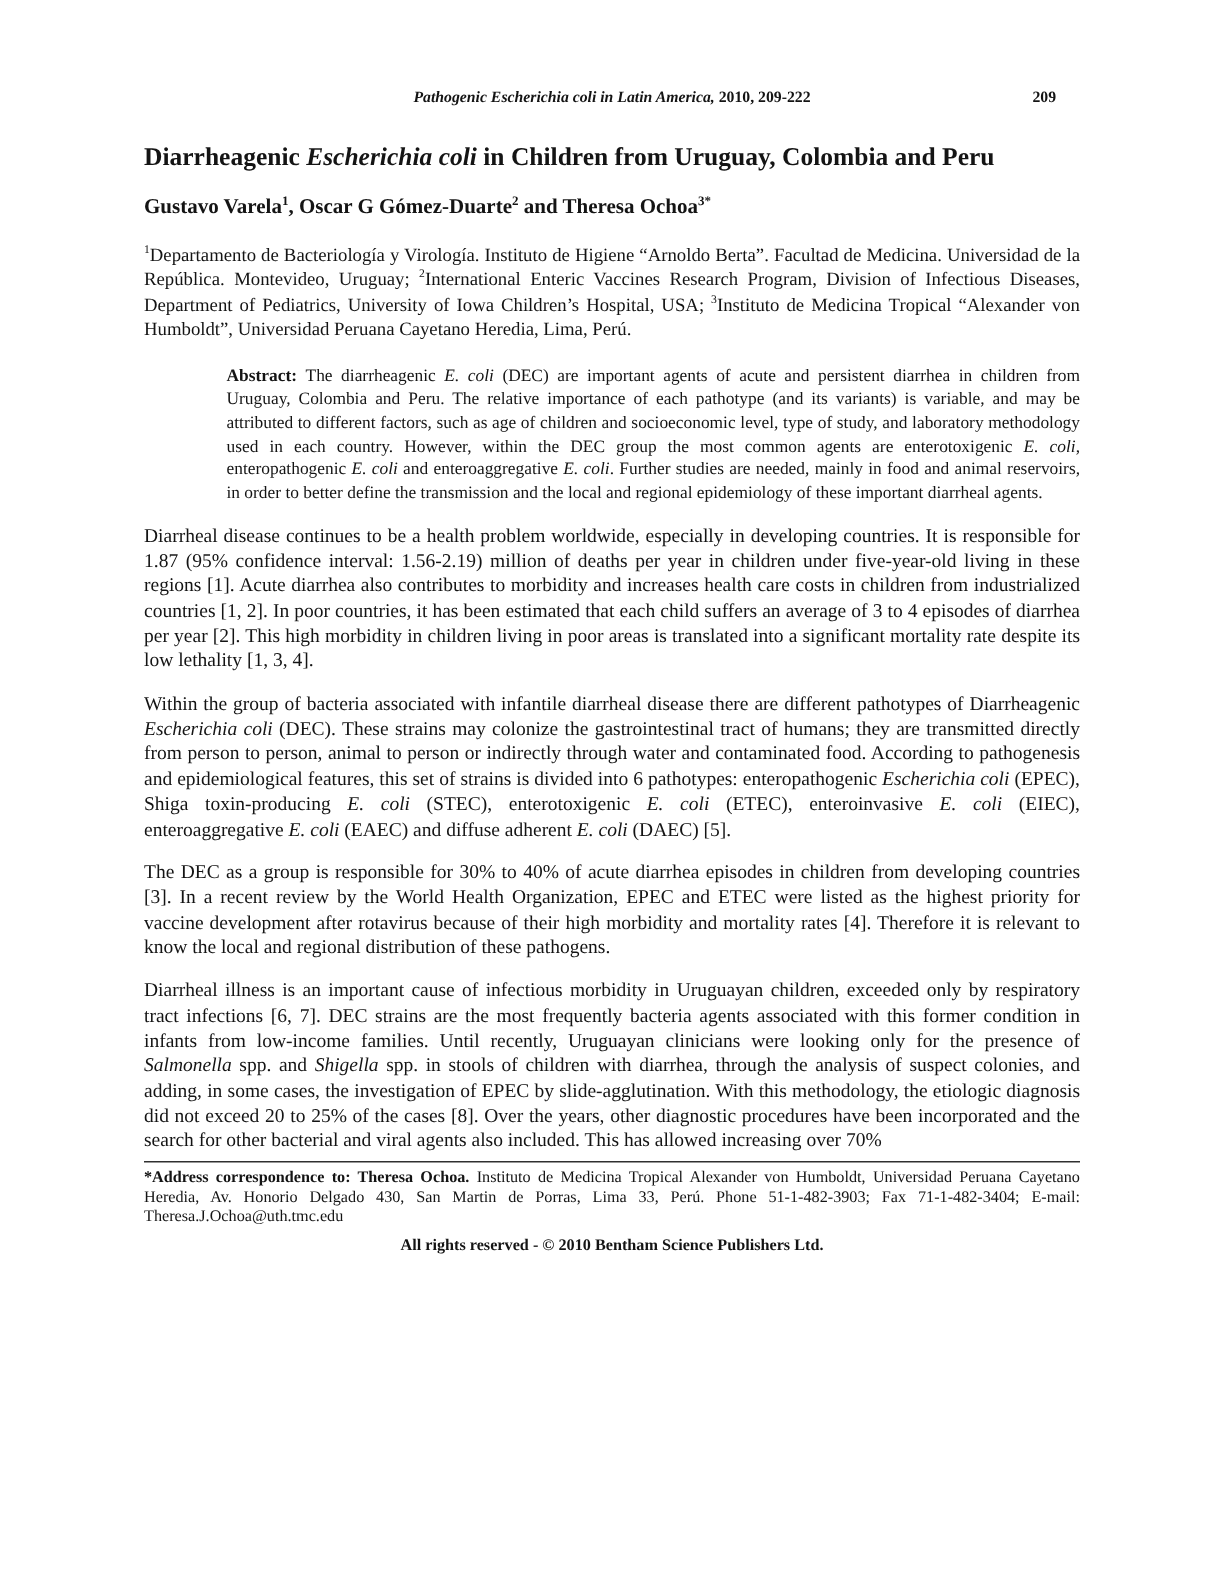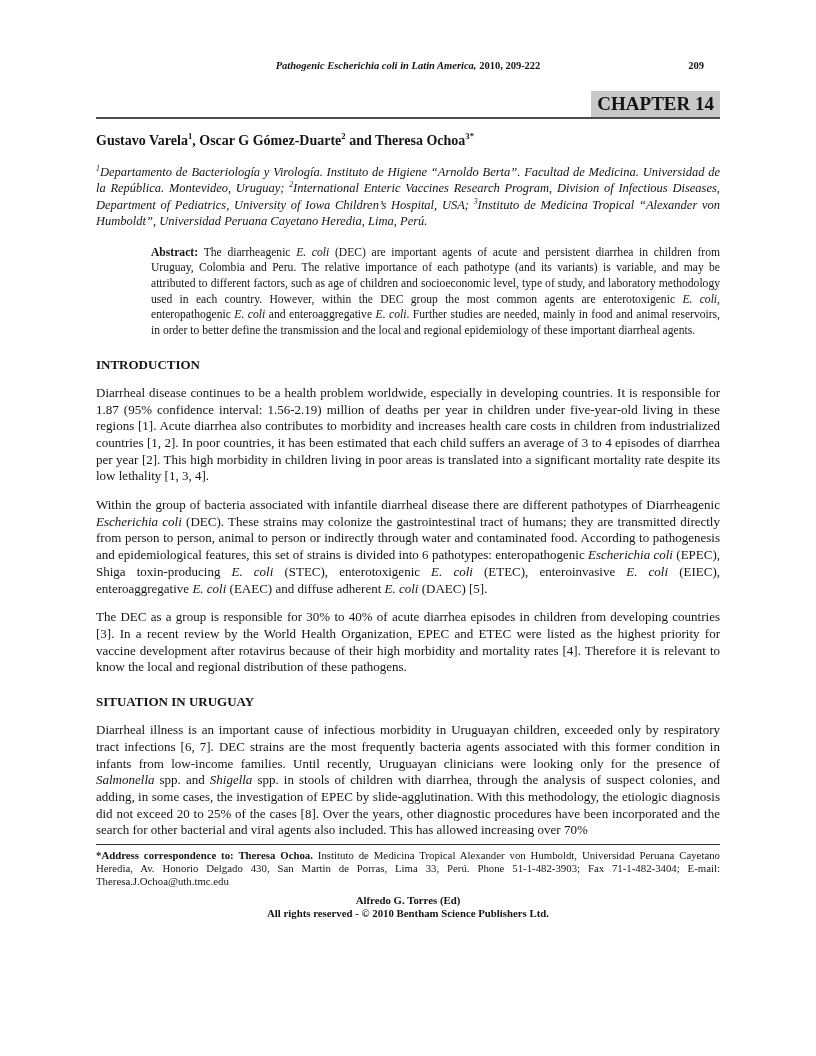--- a/index.html
+++ b/index.html
@@ -35,21 +35,21 @@
 
   .title {
     margin: 18px 0 0 0;
     font-size: 17px; font-weight: bold;
     line-height: 25px;
     text-align: justify;
   }
   .authors { margin-top: 13px; font-weight: bold; font-size: 14px; line-height: 18px; }
   .affiliations {
     margin-top: 14px;
-    font-style: italic; font-size: 12.5px; line-height: 16.4px;
+    font-size: 12.5px; line-height: 16.4px;
     text-align: justify;
   }
   .abstract {
     margin-top: 15px; margin-left: 55px;
     font-size: 11.6px; line-height: 15.7px;
     text-align: justify;
   }
   .section-heading { margin: 12px 0 0 0; font-size: 13px; font-weight: bold; line-height: 16px; padding-top: 6px; }
   p.body-para {
     margin: 12px 0 0 0;
@@ -75,41 +75,36 @@
 </head>
 <body>
 
 <div class="page">
 
   <div class="running-header">
     <span class="running-title"><span class="i">Pathogenic Escherichia coli in Latin America,</span><span> 2010, 209-222</span></span>
     <span class="page-number">209</span>
   </div>
 
-  <div class="chapter-row">
-    <span class="chapter-badge">CHAPTER 14</span>
-  </div>
 
+  <h1 class="title"><span>Diarrheagenic </span><span class="i">Escherichia coli</span><span> in Children from Uruguay, Colombia and Peru</span></h1>
 
   <div class="authors"><span>Gustavo Varela</span><sup>1</sup><span>, Oscar G Gómez-Duarte</span><sup>2</sup><span> and Theresa Ochoa</span><sup>3*</sup></div>
 
   <div class="affiliations"><sup>1</sup><span>Departamento de Bacteriología y Virología. Instituto de Higiene “Arnoldo Berta”. Facultad de Medicina. Universidad de la República. Montevideo, Uruguay; </span><sup>2</sup><span>International Enteric Vaccines Research Program, Division of Infectious Diseases, Department of Pediatrics, University of Iowa Children’s Hospital, USA; </span><sup>3</sup><span>Instituto de Medicina Tropical “Alexander von Humboldt”, Universidad Peruana Cayetano Heredia, Lima, Perú.</span></div>
 
   <div class="abstract"><span class="b">Abstract: </span><span>The diarrheagenic </span><span class="i">E. coli</span><span> (DEC) are important agents of acute and persistent diarrhea in children from Uruguay, Colombia and Peru. The relative importance of each pathotype (and its variants) is variable, and may be attributed to different factors, such as age of children and socioeconomic level, type of study, and laboratory methodology used in each country. However, within the DEC group the most common agents are enterotoxigenic </span><span class="i">E. coli</span><span>, enteropathogenic </span><span class="i">E. coli</span><span> and enteroaggregative </span><span class="i">E. coli</span><span>. Further studies are needed, mainly in food and animal reservoirs, in order to better define the transmission and the local and regional epidemiology of these important diarrheal agents.</span></div>
 
-  <h2 class="section-heading">INTRODUCTION</h2>
 
   <p class="body-para"><span>Diarrheal disease continues to be a health problem worldwide, especially in developing countries. It is responsible for 1.87 (95% confidence interval: 1.56-2.19) million of deaths per year in children under five-year-old living in these regions [1]. Acute diarrhea also contributes to morbidity and increases health care costs in children from industrialized countries [1, 2]. In poor countries, it has been estimated that each child suffers an average of 3 to 4 episodes of diarrhea per year [2]. This high morbidity in children living in poor areas is translated into a significant mortality rate despite its low lethality [1, 3, 4].</span></p>
   <p class="body-para"><span>Within the group of bacteria associated with infantile diarrheal disease there are different pathotypes of Diarrheagenic </span><span class="i">Escherichia coli</span><span> (DEC). These strains may colonize the gastrointestinal tract of humans; they are transmitted directly from person to person, animal to person or indirectly through water and contaminated food. According to pathogenesis and epidemiological features, this set of strains is divided into 6 pathotypes: enteropathogenic </span><span class="i">Escherichia coli</span><span> (EPEC), Shiga toxin-producing </span><span class="i">E. coli</span><span> (STEC), enterotoxigenic </span><span class="i">E. coli</span><span> (ETEC), enteroinvasive </span><span class="i">E. coli</span><span> (EIEC), enteroaggregative </span><span class="i">E. coli</span><span> (EAEC) and diffuse adherent </span><span class="i">E. coli</span><span> (DAEC) [5].</span></p>
   <p class="body-para"><span>The DEC as a group is responsible for 30% to 40% of acute diarrhea episodes in children from developing countries [3]. In a recent review by the World Health Organization, EPEC and ETEC were listed as the highest priority for vaccine development after rotavirus because of their high morbidity and mortality rates [4]. Therefore it is relevant to know the local and regional distribution of these pathogens.</span></p>
 
-  <h2 class="section-heading">SITUATION IN URUGUAY</h2>
 
   <p class="body-para"><span>Diarrheal illness is an important cause of infectious morbidity in Uruguayan children, exceeded only by respiratory tract infections [6, 7]. DEC strains are the most frequently bacteria agents associated with this former condition in infants from low-income families. Until recently, Uruguayan clinicians were looking only for the presence of </span><span class="i">Salmonella</span><span> spp. and </span><span class="i">Shigella</span><span> spp. in stools of children with diarrhea, through the analysis of suspect colonies, and adding, in some cases, the investigation of EPEC by slide-agglutination. With this methodology, the etiologic diagnosis did not exceed 20 to 25% of the cases [8]. Over the years, other diagnostic procedures have been incorporated and the search for other bacterial and viral agents also included. This has allowed increasing over 70%</span></p>
 
   <div class="footnote"><span class="b">*Address correspondence to: Theresa Ochoa.</span><span> Instituto de Medicina Tropical Alexander von Humboldt, Universidad Peruana Cayetano Heredia, Av. Honorio Delgado 430, San Martin de Porras, Lima 33, Perú. Phone 51-1-482-3903; Fax 71-1-482-3404; E-mail: Theresa.J.Ochoa@uth.tmc.edu</span></div>
 
   <div class="book-footer">
-    <div>Alfredo G. Torres (Ed)</div>
     <div>All rights reserved - © 2010 Bentham Science Publishers Ltd.</div>
   </div>
 
 </div>
 
 </body></html>

